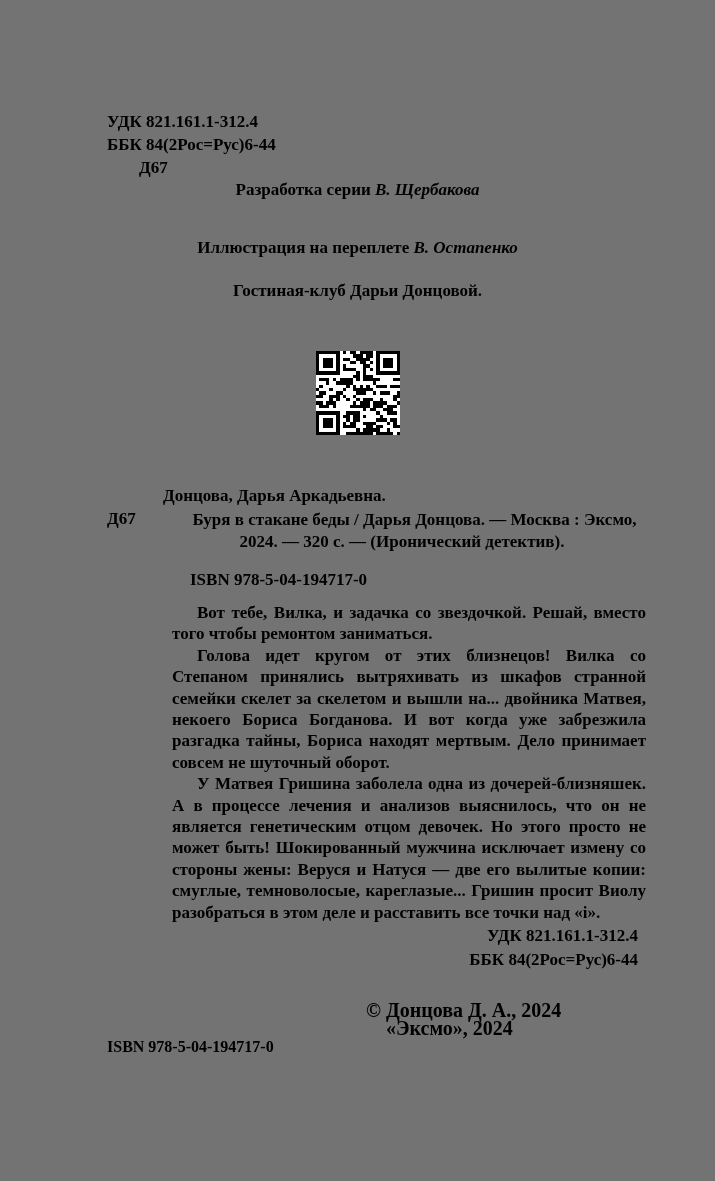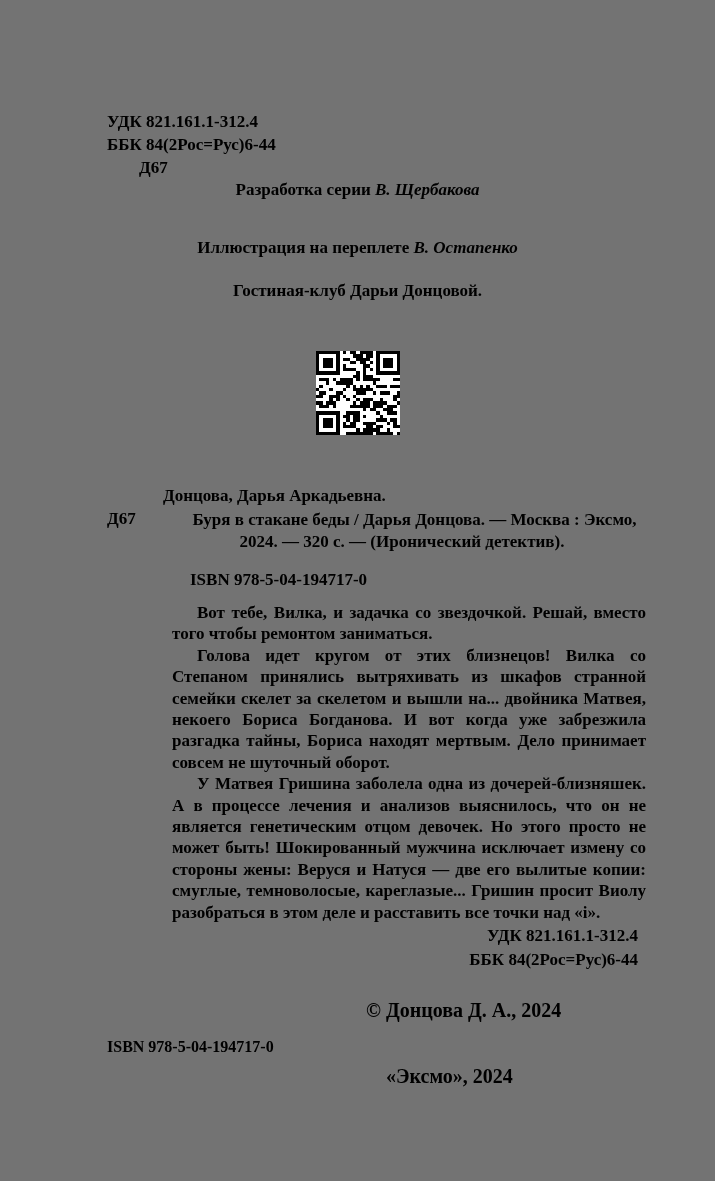--- a/index.html
+++ b/index.html
@@ -50,21 +50,21 @@
     left: 172px; top: 602px; width: 474px;
     line-height: 21.4px; text-align: justify;
   }
   .annotation p { text-indent: 25px; }
 
   
   .bottom-codes { right: 77px; top: 924px; text-align: right; line-height: 23.5px; white-space: nowrap; }
 
   
   .copyright { left: 366px; top: 1002px; font-size: 20px; line-height: 17.5px; white-space: nowrap; }
-  .copyright .l3 { text-indent: 20px; margin-top: 48px; }
+  .copyright .l3 { text-indent: 20px; }
 
   
   .isbn-bottom { left: 107px; top: 1038px; font-size: 16px; white-space: nowrap; }
 </style>
 </head>
 <body>
 
 <div class="page">
 
   <div class="abs top-codes">

